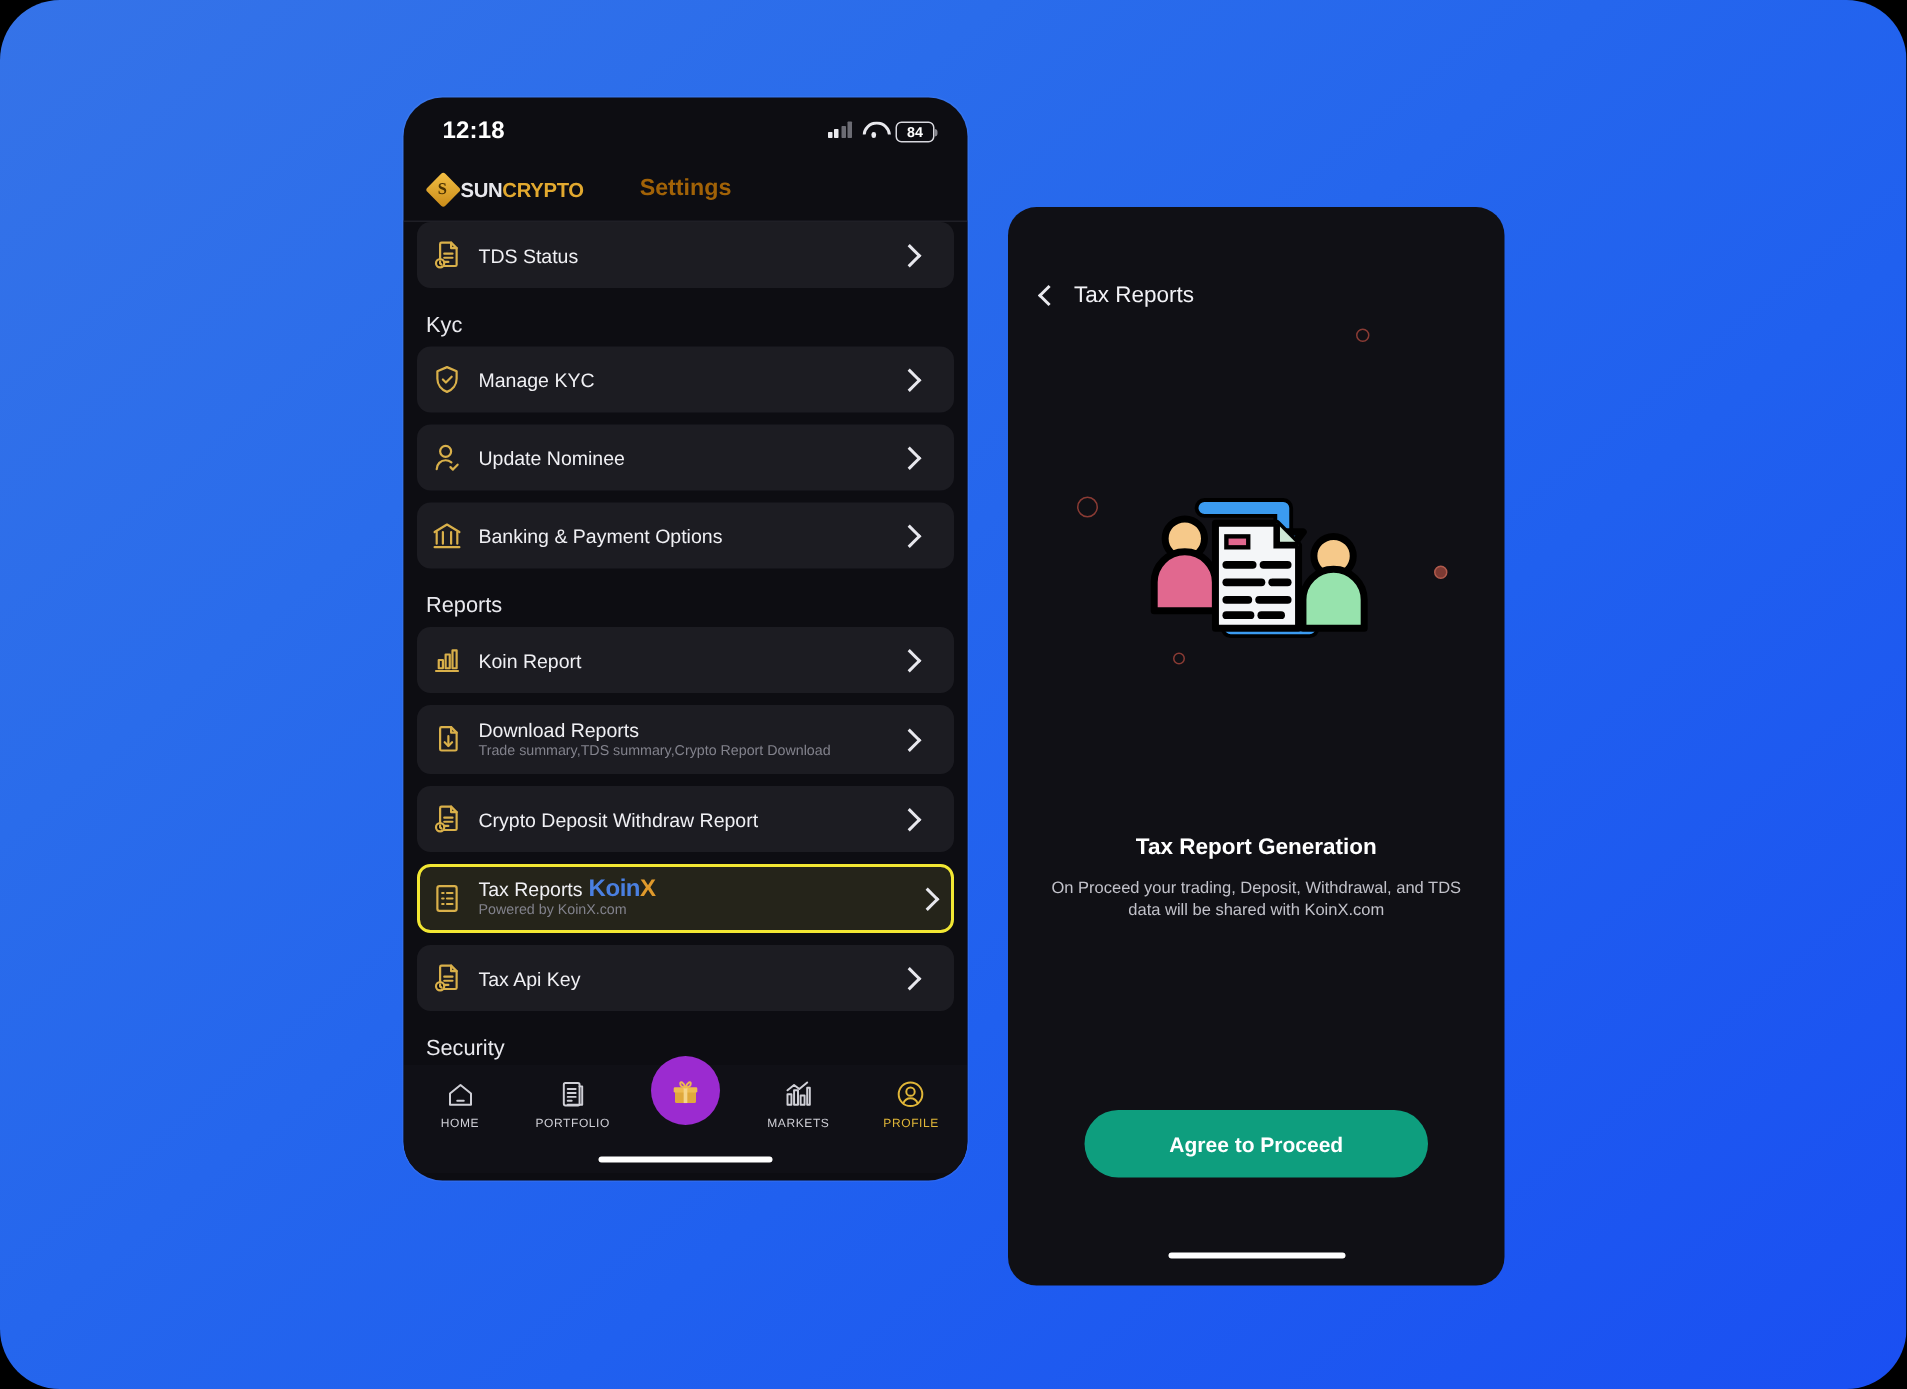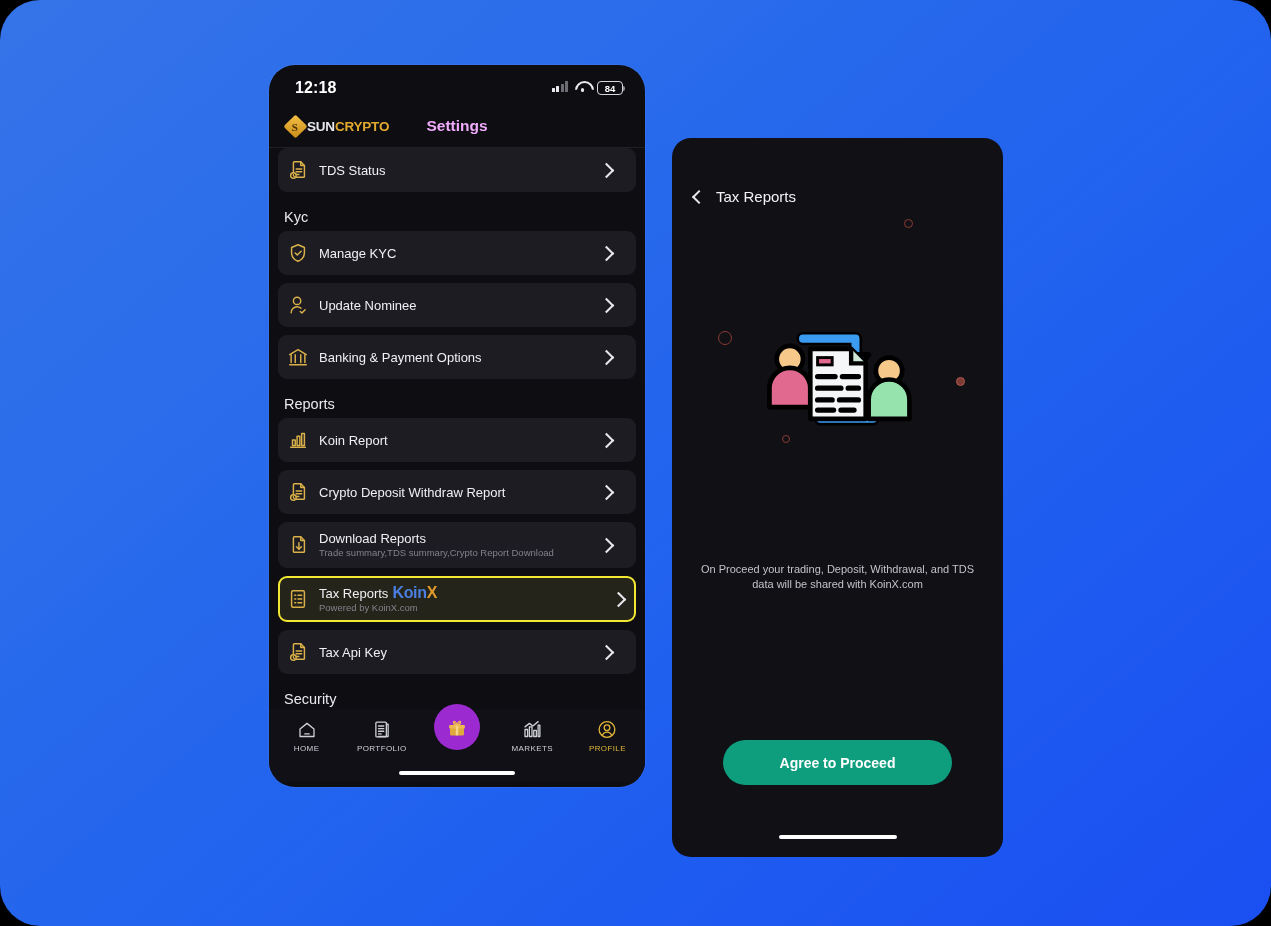--- a/index.html
+++ b/index.html
@@ -90,21 +90,21 @@
     transform: rotate(-45deg);
     color: #4a3202; font-size: 11px; font-weight: 700;
     font-family: "Liberation Serif", serif;
   }
   .logo-txt { font-size: 13.5px; font-weight: 700; letter-spacing: -0.2px; }
   .logo-txt .sun { color: #e7e7ec; }
   .logo-txt .crypto { color: #e2a92f; }
   .appbar-title {
     position: absolute; left: 0; right: 0;
     text-align: center;
-    color: #f0abfc; font-size: 15.5px; font-weight: 700;
+    color: #a16207; font-size: 15.5px; font-weight: 700;
     pointer-events: none;
   }
 
   .scroll { height: 562px; overflow: hidden; background: #0d0d12; padding: 0 9px; }
   .sec-head {
     color: #e9e9ee; font-size: 14.5px;
     padding: 9px 2px 6px 6px;
   }
   .row {
     background: #1c1c22;
@@ -300,43 +300,43 @@
             <path d="M4 20h16"></path>
             <rect x="6" y="12" width="3" height="6"></rect>
             <rect x="11" y="8" width="3" height="10"></rect>
             <rect x="16" y="5" width="3" height="13"></rect>
           </svg>
           <div class="txtwrap">
             <div class="t1 "><span>Koin Report</span></div>
           </div>
           <span class="chev"></span>
         </div>
+        <div class="row tall">
+          <svg class="ic" viewBox="0 0 24 24" fill="none" stroke="#d9b04a" stroke-width="1.6" stroke-linecap="round" stroke-linejoin="round">
+            <path d="M8 3h7l4 4v12a1 1 0 0 1-1 1H8a1 1 0 0 1-1-1V4a1 1 0 0 1 1-1z"></path>
+            <path d="M15 3v4h4"></path>
+                <path d="M13 9.5v7"></path>
+            <path d="M10.3 14l2.7 2.7 2.7-2.7"></path>
+          </svg>
+          <div class="txtwrap">
+            <div class="t1 "><span>Download Reports</span></div>
+            <div class="t2">Trade summary,TDS summary,Crypto Report Download</div>
+          </div>
+          <span class="chev"></span>
+        </div>
         <div class="row">
           <svg class="ic" viewBox="0 0 24 24" fill="none" stroke="#d9b04a" stroke-width="1.6" stroke-linecap="round" stroke-linejoin="round">
             <path d="M8 3h7l4 4v12a1 1 0 0 1-1 1H8a1 1 0 0 1-1-1V4a1 1 0 0 1 1-1z"></path>
                 <path d="M15 3v4h4"></path>
             <path d="M10 11h6M10 14h6M10 17h3"></path>
                 <circle cx="7" cy="18" r="3" fill="#0d0d12"></circle>
             <path d="M7 16.6v1.6l1 .7"></path>
           </svg>
           <div class="txtwrap">
             <div class="t1 "><span>Crypto Deposit Withdraw Report</span></div>
-          </div>
-          <span class="chev"></span>
-        </div>
-        <div class="row tall">
-          <svg class="ic" viewBox="0 0 24 24" fill="none" stroke="#d9b04a" stroke-width="1.6" stroke-linecap="round" stroke-linejoin="round">
-            <path d="M8 3h7l4 4v12a1 1 0 0 1-1 1H8a1 1 0 0 1-1-1V4a1 1 0 0 1 1-1z"></path>
-            <path d="M15 3v4h4"></path>
-                <path d="M13 9.5v7"></path>
-            <path d="M10.3 14l2.7 2.7 2.7-2.7"></path>
-          </svg>
-          <div class="txtwrap">
-            <div class="t1 "><span>Download Reports</span></div>
-            <div class="t2">Trade summary,TDS summary,Crypto Report Download</div>
           </div>
           <span class="chev"></span>
         </div>
         <div class="row tall highlight">
           <svg class="ic" viewBox="0 0 24 24" fill="none" stroke="#d9b04a" stroke-width="1.6" stroke-linecap="round" stroke-linejoin="round">
             <rect x="5" y="3" width="14" height="18" rx="1.6"></rect>
                 <path d="M8.5 8h1M8.5 12h1M8.5 16h1"></path>
             <path d="M12 8h4M12 12h4M12 16h4"></path>
           </svg>
           <div class="txtwrap">
@@ -449,20 +449,21 @@
           <line x1="46" y1="67" x2="62" y2="67"></line>
             <line x1="67" y1="67" x2="74" y2="67"></line>
           <line x1="46" y1="75" x2="56" y2="75"></line>
             <line x1="61" y1="75" x2="74" y2="75"></line>
           <line x1="46" y1="82" x2="57" y2="82"></line>
             <line x1="62" y1="82" x2="71" y2="82"></line>
         </g>
       </svg>
     </div>
 
+    <div class="rp-h2">Tax Report Generation</div>
     <div class="rp-p">On Proceed your trading, Deposit, Withdrawal, and TDS data will be shared with KoinX.com</div>
 
     <div class="cta-wrap">
       <button class="cta">Agree to Proceed</button>
     </div>
     <div class="rp-homebar"></div>
   </div>
 </div>
 
 </body></html>

